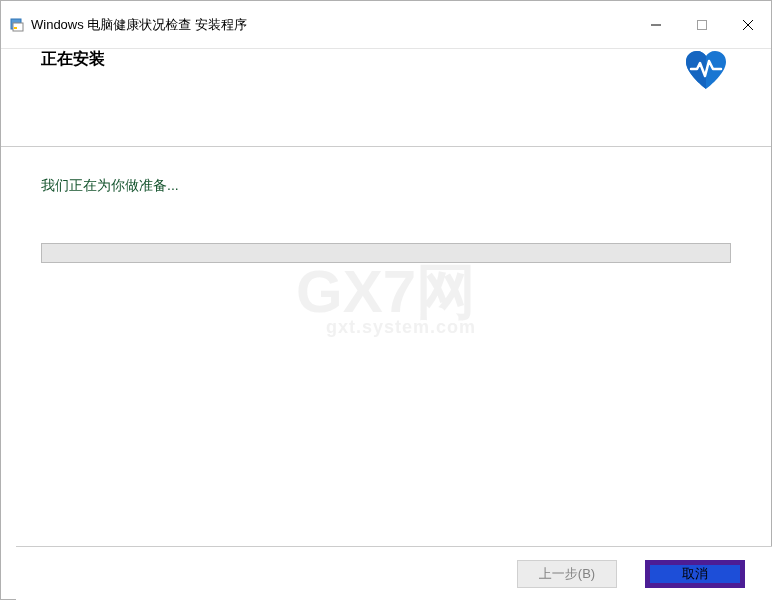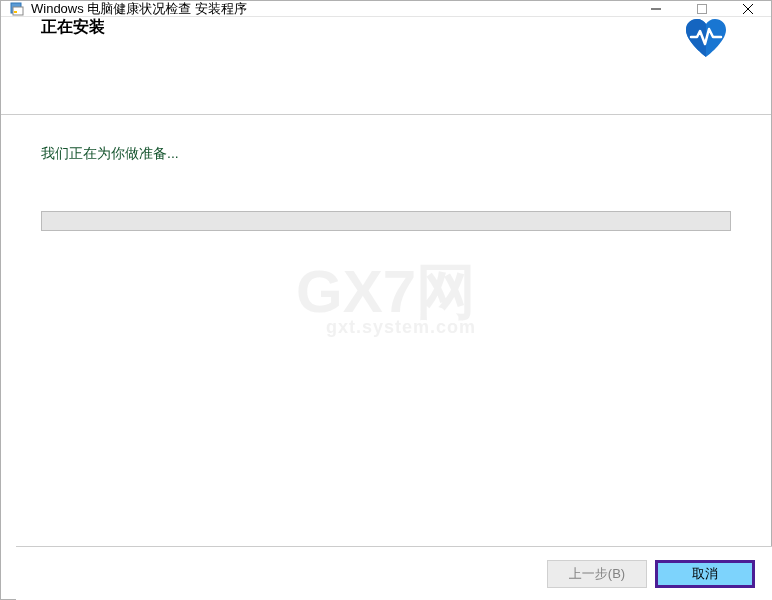--- a/index.html
+++ b/index.html
@@ -9,21 +9,21 @@
     }
     body {
       font-family: "Microsoft YaHei", "Segoe UI", sans-serif;
       background: #ffffff;
       width: 772px;
       height: 600px;
       overflow: hidden;
       border: 1px solid #b0b0b0;
     }
     .titlebar {
-      height: 16px;
+      height: 48px;
       display: flex;
       align-items: center;
       background: #ffffff;
       border-bottom: 1px solid #e5e5e5;
     }
     .titlebar-icon {
       width: 16px;
       height: 16px;
       margin-left: 8px;
       margin-right: 6px;
@@ -89,43 +89,44 @@
     .footer-area {
       position: absolute;
       bottom: 0;
       left: 16px;
       right: 0;
       height: 54px;
       border-top: 1px solid #cccccc;
       display: flex;
       align-items: center;
       justify-content: flex-end;
-      padding-right: 17px;
+      padding-right: 27px;
       gap: 8px;
       background: #ffffff;
     }
     .wizard-button {
       width: 100px;
       height: 28px;
       font-size: 13px;
       font-family: inherit;
       border: 1px solid #adadad;
       background: #e1e1e1;
       color: #000000;
       cursor: pointer;
     }
     .wizard-button.disabled {
       color: #838383;
       background: #ececec;
       border: 1px solid #d0d0d0;
       cursor: default;
     }
     .wizard-button.cancel {
-      background: #7dd3fc;
-      border: 3px solid #4c1d95;
+      margin-left: 20px;
+      background: #1d4ed8;
+      border: 5px solid #4c1d95;
     }
     .watermark {
       position: absolute;
       top: 50%;
       left: 50%;
       transform: translate(-50%, -50%);
       font-size: 60px;
       font-weight: bold;
       color: rgba(200, 200, 200, 0.25);
       pointer-events: none;

